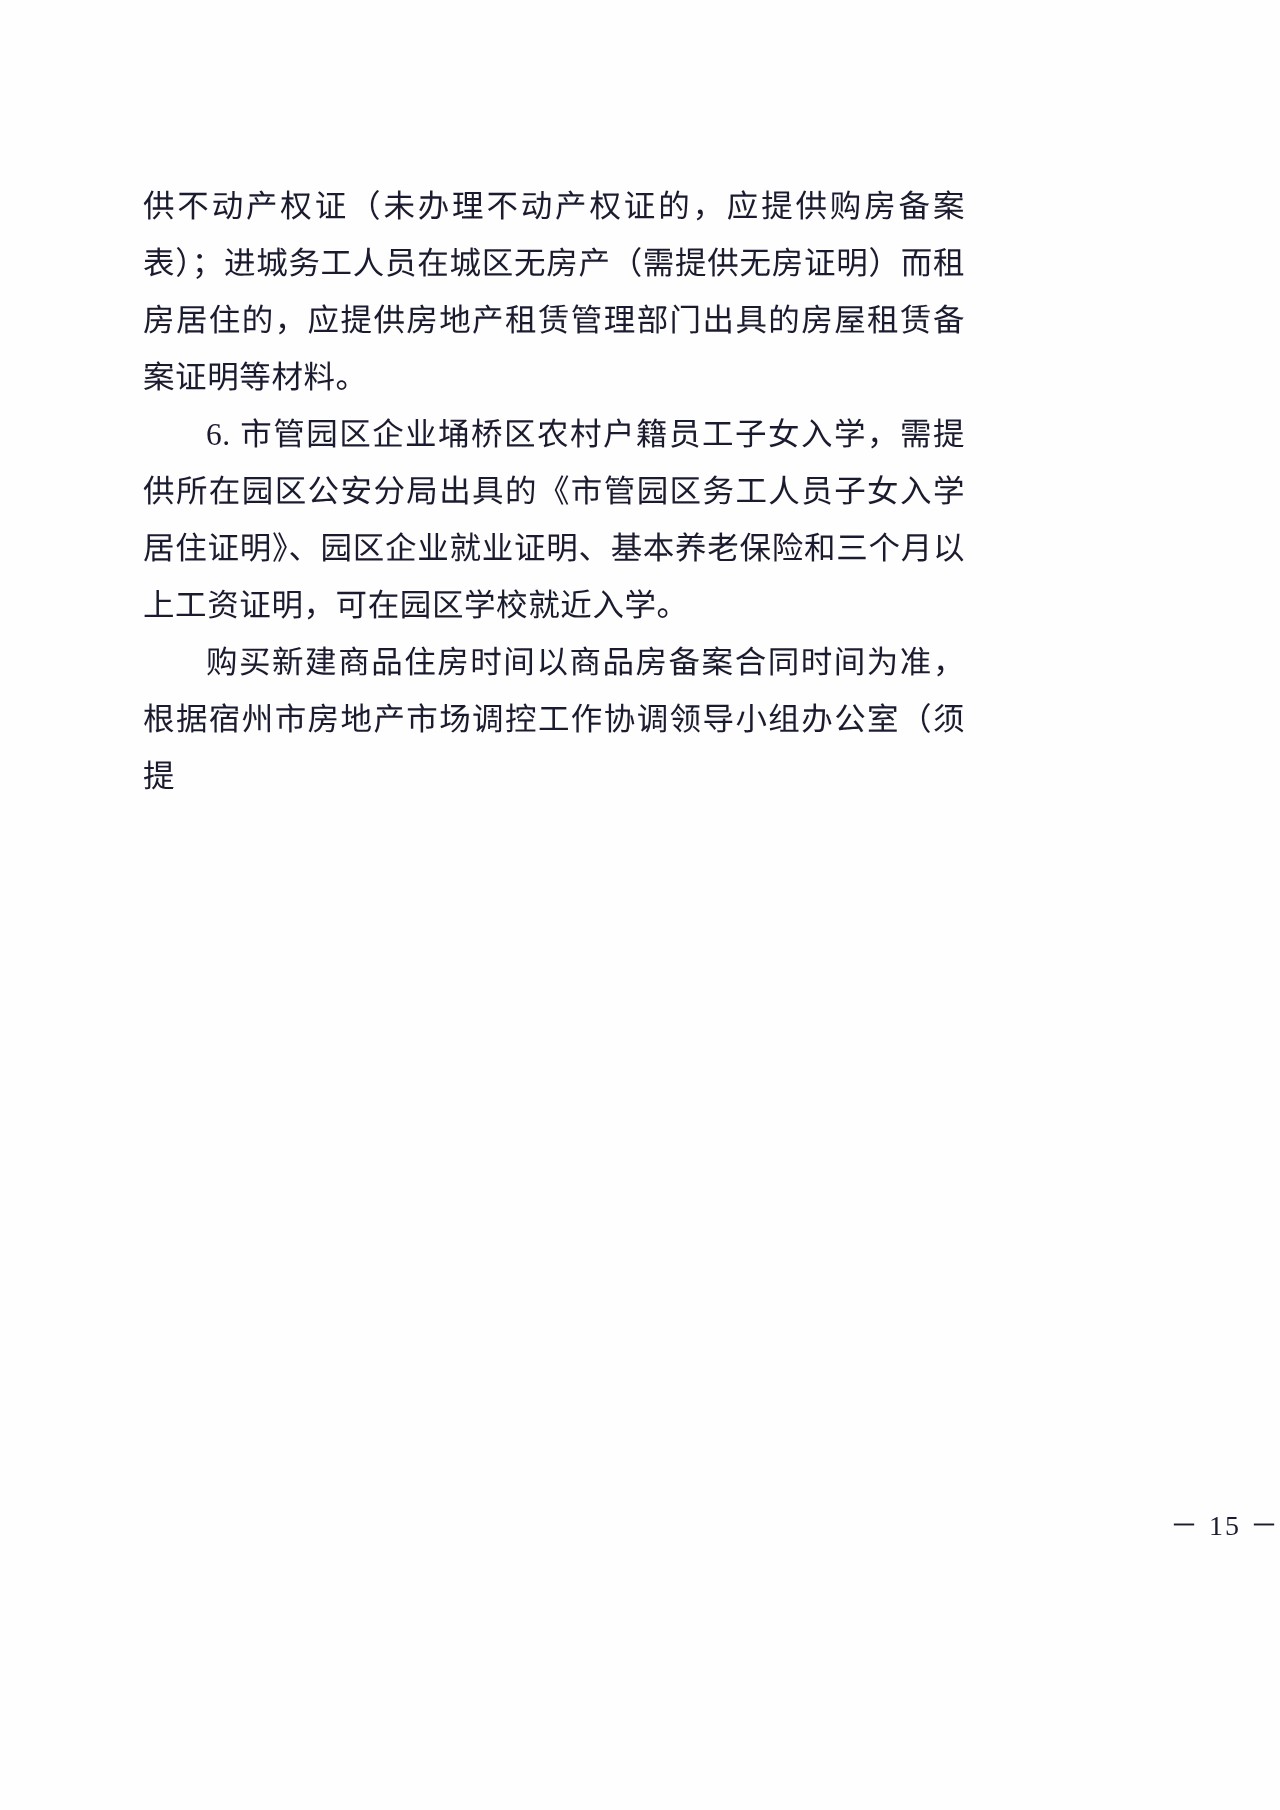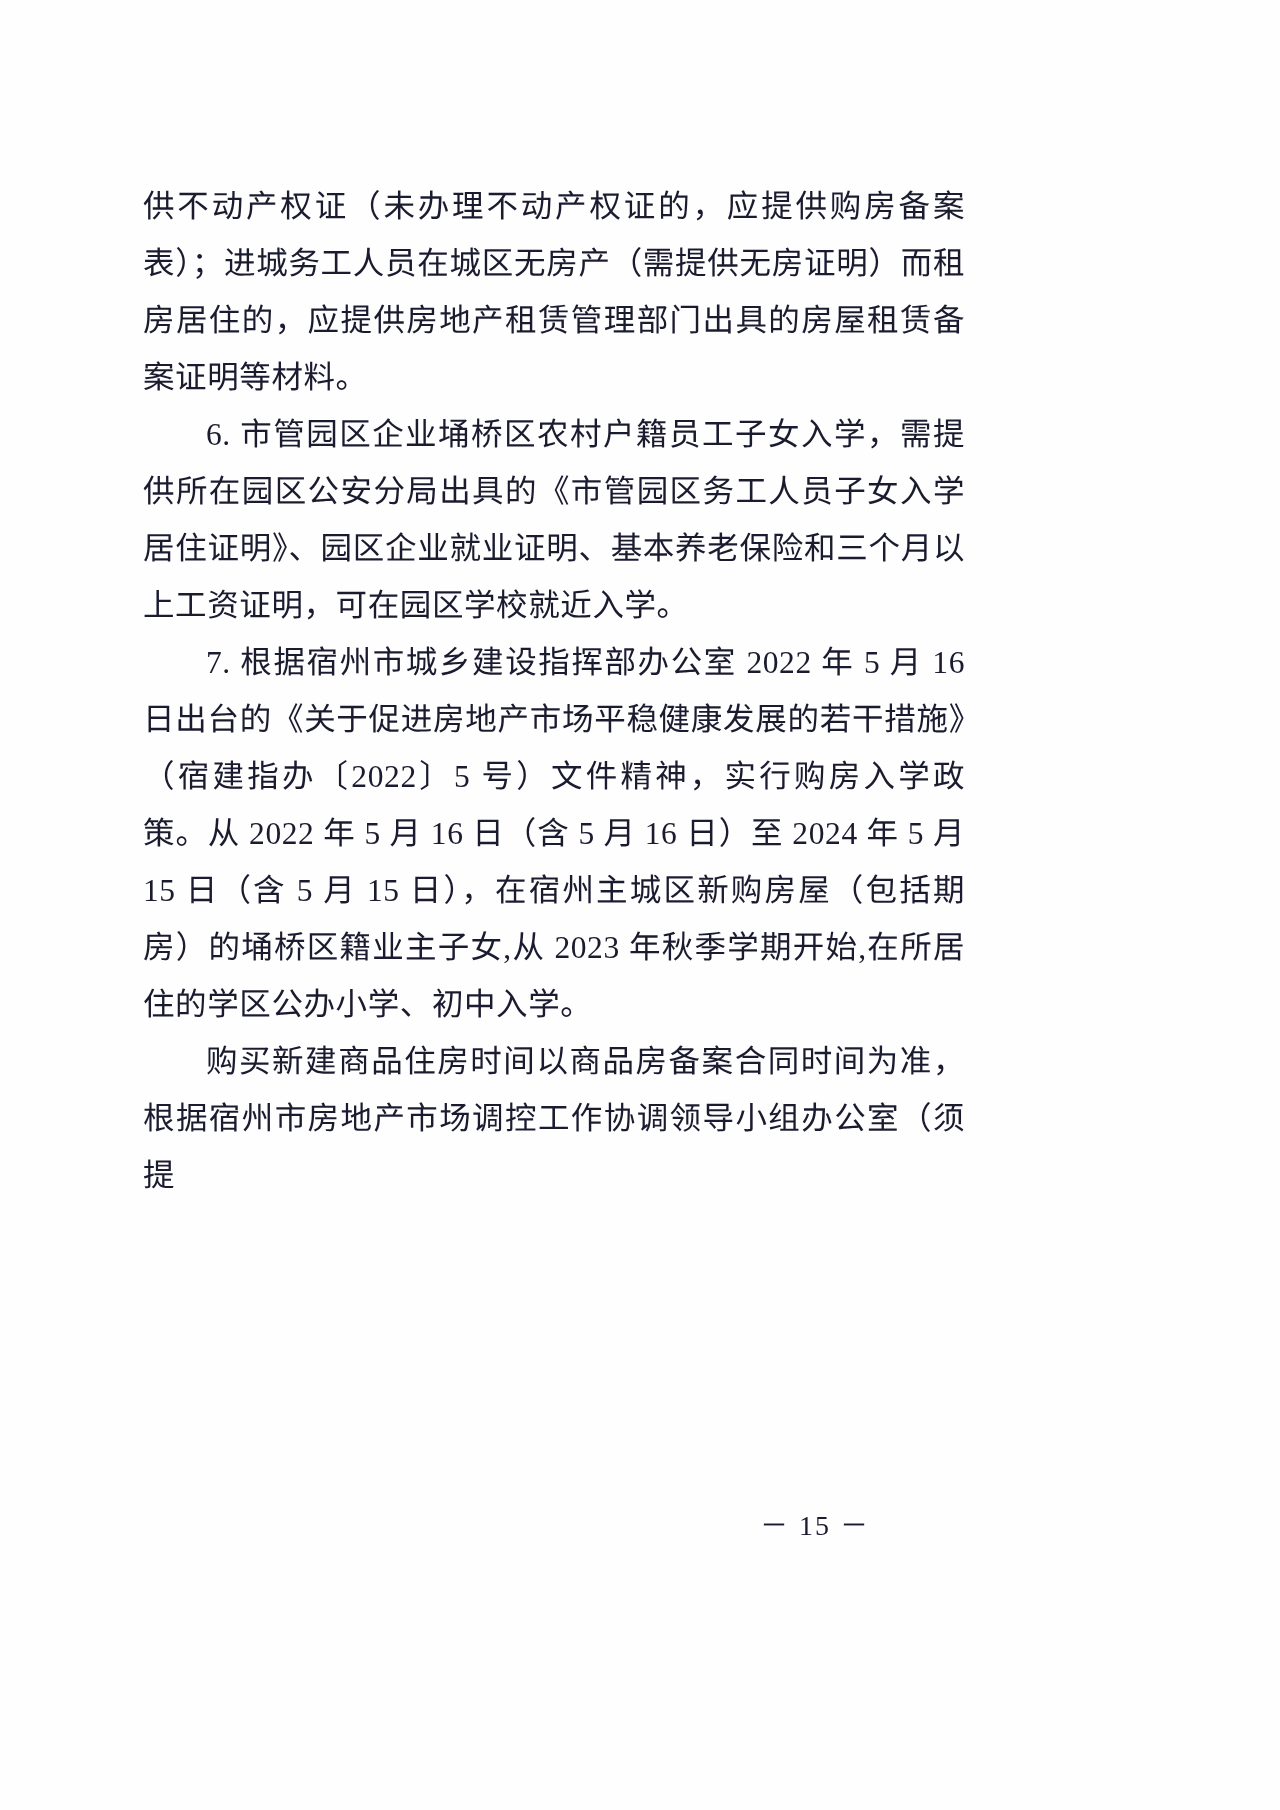--- a/index.html
+++ b/index.html
@@ -44,40 +44,39 @@
     word-break: break-all;
   }
   .indent {
     text-indent: 63px;
   }
   .page-number {
     position: absolute;
     left: 0;
     right: 0;
     top: 1503px;
-    text-align: left;
+    text-align: right;
     font-size: 28px;
     color: #1b1b30;
     letter-spacing: 2px;
     font-family: "Liberation Serif", "DejaVu Serif", serif;
   }
   .page-number .pn-inner {
     display: inline-block;
     margin-left: 760px;
   }
 </style>
 </head>
 <body>
 
 <div class="page">
 
   <div class="content">
     <p class="para">供不动产权证（未办理不动产权证的，应提供购房备案表）；进城务工人员在城区无房产（需提供无房证明）而租房居住的，应提供房地产租赁管理部门出具的房屋租赁备案证明等材料。</p>
     <p class="para indent">6. 市管园区企业埇桥区农村户籍员工子女入学，需提供所在园区公安分局出具的《市管园区务工人员子女入学居住证明》、园区企业就业证明、基本养老保险和三个月以上工资证明，可在园区学校就近入学。</p>
-    <p class="para indent">7. 根据宿州市城乡建设指挥部办公室 2022 年 5 月 16 日出台的《关于促进房地产市场平稳健康发展的若干措施》（宿建指办〔2022〕5 号）文件精神，实行购房入学政策。从 2022 年 5 月 16 日（含 5 月 16 日）至 2024 年 5 月 15 日（含 5 月 15 日），在宿州主城区新购房屋（包括期房）的埇桥区籍业主子女,从 2023 年秋季学期开始,在所居住的学区公办小学、初中入学。</p>
     <p class="para indent">购买新建商品住房时间以商品房备案合同时间为准，根据宿州市房地产市场调控工作协调领导小组办公室（须提</p>
   </div>
 
   <div class="page-number">
     <span class="pn-inner">－ 15 －</span>
   </div>
 
 </div>
 
 </body></html>

